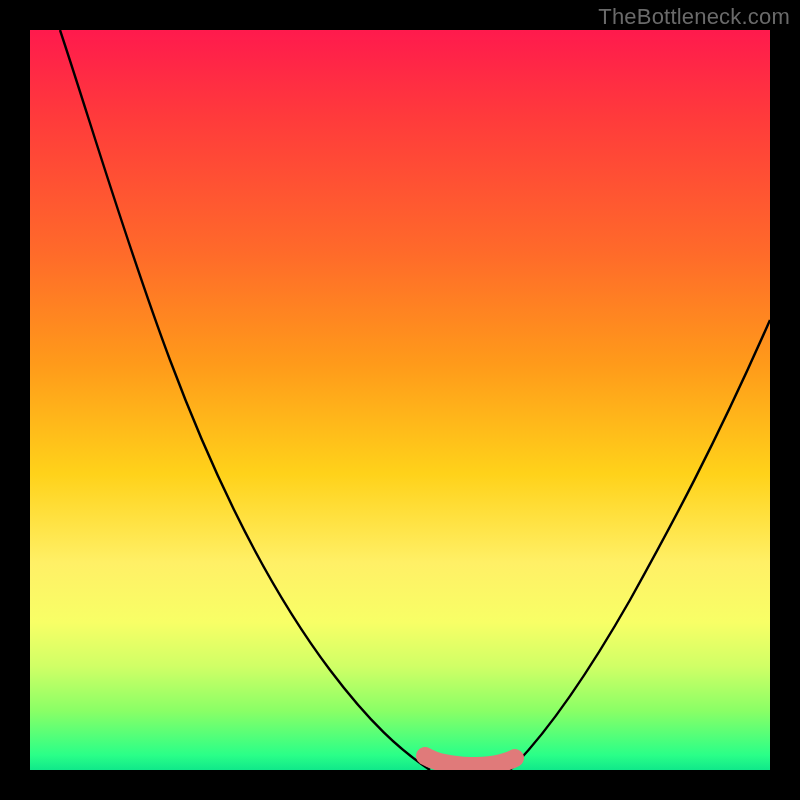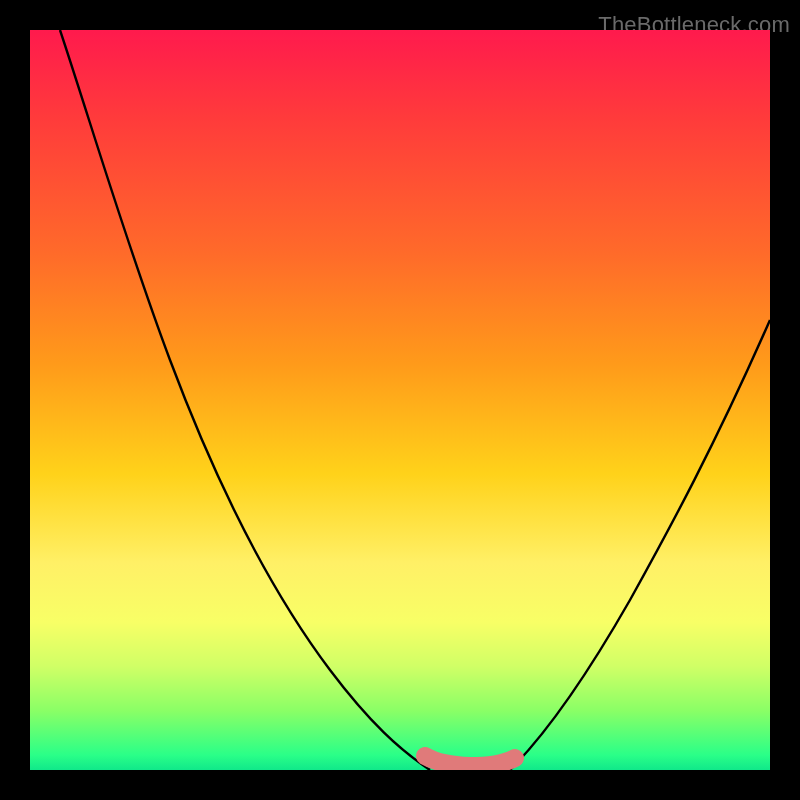--- a/index.html
+++ b/index.html
@@ -34,21 +34,21 @@
       #fff066 72%,
       #f8ff66 80%,
       #d0ff66 86%,
       #8aff66 92%,
       #2aff88 98%,
       #10e88a 100%
     );
   }
   .watermark {
     position: absolute;
-    top: 12px;
+    top: 4px;
     right: 10px;
     font-family: Arial, Helvetica, sans-serif;
     font-size: 22px;
     color: #6a6a6a;
     letter-spacing: 0.2px;
     user-select: none;
   }
   svg.curves {
     position: absolute;
     left: 0;

